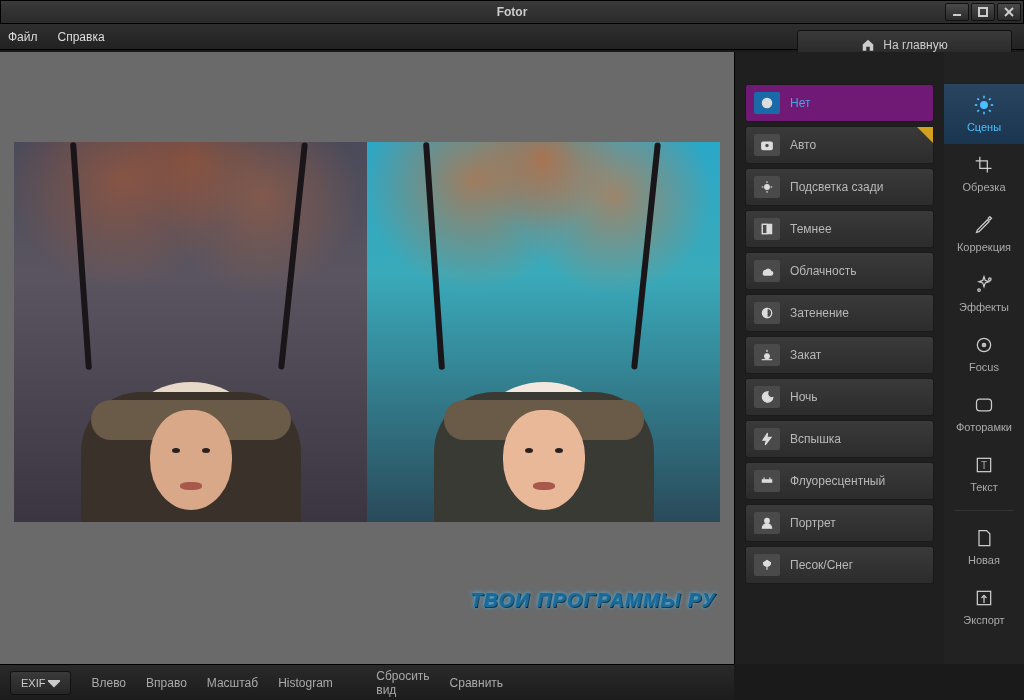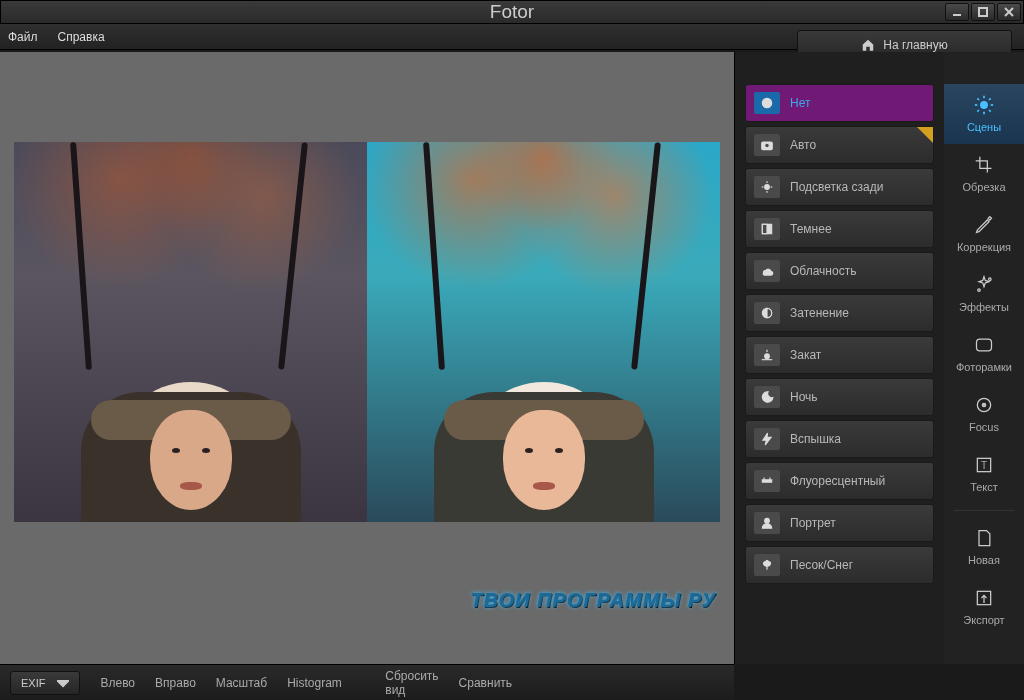--- a/index.html
+++ b/index.html
@@ -1,19 +1,19 @@
 <!DOCTYPE html>
 <html><head>
 <meta charset="utf-8">
 <style>
 * { margin: 0; padding: 0; box-sizing: border-box; font-family: Arial, sans-serif; }
 body { width: 1024px; height: 700px; background: #1a1a1a; overflow: hidden; color: #aaa; font-size: 12px; }
 
 .titlebar { height: 24px; background: linear-gradient(#3a3a3a,#2a2a2a); border: 1px solid #000; display: flex; align-items: center; position: relative; }
-.titlebar-title { position: absolute; left: 50%; transform: translateX(-50%); color: #ccc; font-size: 19px; }
+.titlebar-title { position: absolute; left: 50%; transform: translateX(-50%); color: #ccc; font-size: 12px; font-weight: bold; }
 .window-controls { position: absolute; right: 2px; display: flex; gap: 2px; }
 .wbtn { width: 24px; height: 18px; background: linear-gradient(#4a4a4a,#2a2a2a); border: 1px solid #111; border-radius: 2px; display: flex; align-items: center; justify-content: center; cursor: pointer; }
 .wbtn svg { width: 10px; height: 10px; stroke: #ccc; fill: none; stroke-width: 2; }
 
 .menubar { height: 26px; background: linear-gradient(#2f2f2f,#222); border-bottom: 1px solid #000; display: flex; align-items: center; padding: 0 8px; gap: 20px; }
 .menubar span { color: #ddd; font-size: 12px; cursor: pointer; }
 
 .home-btn { position: absolute; right: 12px; top: 30px; width: 215px; height: 30px; background: linear-gradient(#3a3a3a,#262626); border: 1px solid #111; border-radius: 3px; display: flex; align-items: center; justify-content: center; gap: 8px; color: #ccc; cursor: pointer; font-size: 12px; }
 .home-btn svg { width: 14px; height: 14px; fill: #ccc; }
 
@@ -35,21 +35,21 @@
 .scene-lbl { color: #b8b8b8; font-size: 12px; }
 
 .sidebar { width: 80px; background: #222; display: flex; flex-direction: column; padding-top: 32px; }
 .sb-item { height: 60px; display: flex; flex-direction: column; align-items: center; justify-content: center; gap: 4px; cursor: pointer; color: #aaa; font-size: 11px; }
 .sb-item svg { width: 20px; height: 20px; stroke: #ccc; fill: none; stroke-width: 1.5; }
 .sb-item.active { background: linear-gradient(#2a4560,#1a3550); color: #4ac0ff; }
 .sb-item.active svg { stroke: #4ac0ff; fill: #4ac0ff; }
 .sb-sep { height: 1px; background: #333; margin: 6px 10px; }
 
 .bottombar { position: absolute; bottom: 0; left: 0; right: 290px; height: 36px; background: linear-gradient(#2a2a2a,#1c1c1c); border-top: 1px solid #000; display: flex; align-items: center; padding: 0 10px; gap: 14px; }
-.bb-btn { height: 24px; padding: 0 10px; background: linear-gradient(#3a3a3a,#262626); border: 1px solid #111; border-radius: 3px; display: flex; align-items: center; gap: 12px; color: #ccc; cursor: pointer; font-size: 11px; }
+.bb-btn { height: 24px; padding: 0 10px; background: linear-gradient(#3a3a3a,#262626); border: 1px solid #111; border-radius: 3px; display: flex; align-items: center; gap: 3px; color: #ccc; cursor: pointer; font-size: 11px; }
 .bb-btn svg { width: 12px; height: 12px; fill: #ccc; stroke: #ccc; }
 .bb-text { display: flex; align-items: center; gap: 6px; cursor: pointer; }
 
 
 .photo { width: 100%; height: 100%; position: relative; }
 .photo.left { background: linear-gradient(180deg, #4a4a5a 0%, #5a5560 35%, #3a3540 100%); }
 .photo.right { background: linear-gradient(180deg, #2aa8c8 0%, #3aaaba 35%, #2a4a5a 100%); }
 .trees { position: absolute; inset: 0; }
 .trees::before, .trees::after { content: ""; position: absolute; top: 0; bottom: 40%; width: 6px; background: #1a1518; border-radius: 3px; }
 .trees::before { left: 18%; transform: rotate(-4deg); }
@@ -293,30 +293,30 @@
         <div class="sb-item">
           <span><svg viewBox="0 0 24 24" fill="currentColor">
               <path d="M12 2l1.5 4.5L18 8l-4.5 1.5L12 14l-1.5-4.5L6 8l4.5-1.5z"></path>
               <circle cx="19" cy="5" r="1.5"></circle>
               <circle cx="6" cy="18" r="1.5"></circle>
             </svg></span>
           <span>Эффекты</span>
         </div>
         <div class="sb-item">
           <span><svg viewBox="0 0 24 24" stroke="currentColor" fill="none" stroke-width="2">
-              <rect x="3" y="5" width="18" height="14" rx="4"></rect>
-            </svg></span>
-          <span>Фоторамки</span>
-        </div>
-        <div class="sb-item">
-          <span><svg viewBox="0 0 24 24" stroke="currentColor" fill="none" stroke-width="2">
               <circle cx="12" cy="12" r="8"></circle>
               <circle cx="12" cy="12" r="2" fill="currentColor"></circle>
             </svg></span>
           <span>Focus</span>
+        </div>
+        <div class="sb-item">
+          <span><svg viewBox="0 0 24 24" stroke="currentColor" fill="none" stroke-width="2">
+              <rect x="3" y="5" width="18" height="14" rx="4"></rect>
+            </svg></span>
+          <span>Фоторамки</span>
         </div>
         <div class="sb-item">
           <span><svg viewBox="0 0 24 24" stroke="currentColor" fill="none" stroke-width="2">
               <rect x="4" y="4" width="16" height="16"></rect>
               <text x="12" y="17" text-anchor="middle" font-size="12" fill="currentColor" stroke="none">T</text>
             </svg></span>
           <span>Текст</span>
         </div>
         <div class="sb-sep"></div>
         <div class="sb-item">

